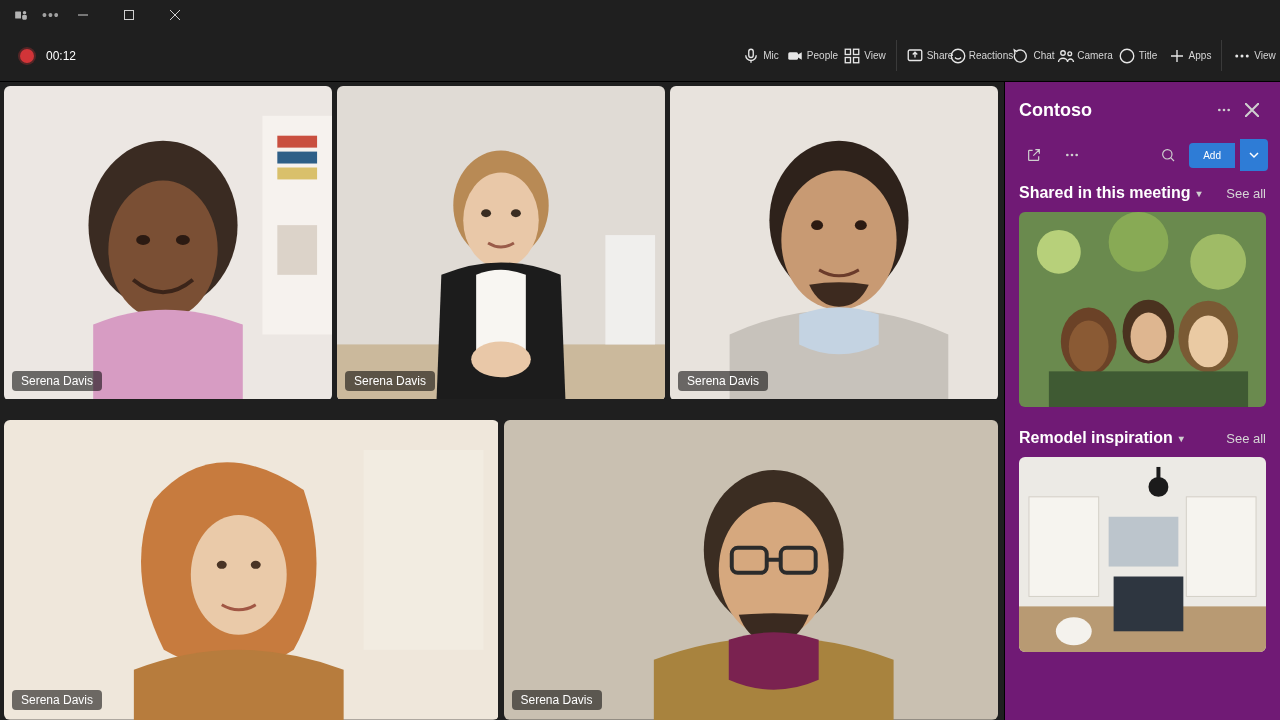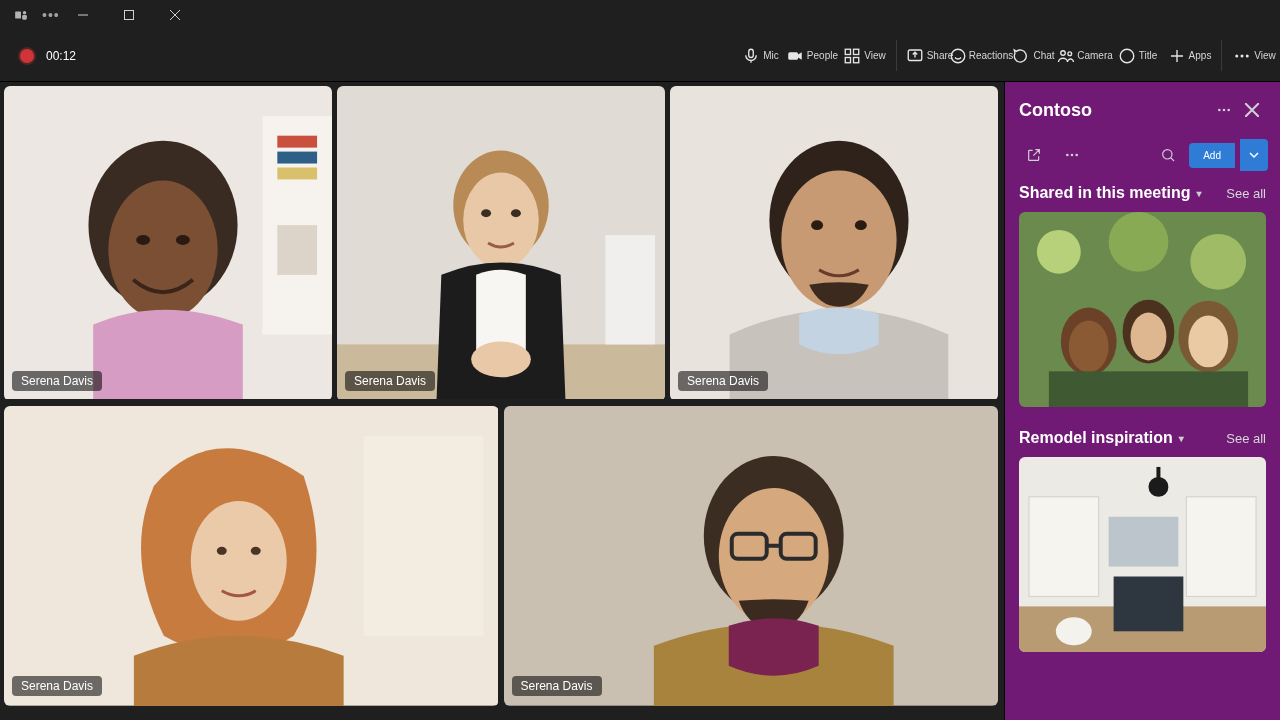--- a/index.html
+++ b/index.html
@@ -42,21 +42,21 @@
 .tool-btn {
   width:52px;
   display:flex; align-items:center; justify-content:center;
   gap:2px; color:#d6d6d6; cursor:pointer; font-size:10px;
 }
 .tool-btn .ic { width:20px; height:20px; display:flex; align-items:center; justify-content:center; }
 .tool-sep { width:1px; background:#3a3a3a; margin: 10px 6px; }
 
 
 .main { display:flex; height: calc(720px - 30px - 52px); }
-.video-grid { flex:1; padding:4px 6px 0 4px; display:flex; flex-direction:column; gap:5px; }
+.video-grid { flex:1; padding:4px 6px 0 4px; display:flex; flex-direction:column; gap:19px; }
 .row { display:flex; gap:5px; }
 .row.top .tile { flex:1; height:315px; }
 .row.bottom .tile { flex:1; height:300px; }
 .tile {
   position:relative; border-radius:6px; overflow:hidden;
   display:flex; align-items:flex-end; justify-content:flex-start;
 }
 .name-tag {
   position:absolute; left:8px; bottom:10px;
   background: rgba(0,0,0,0.55);

